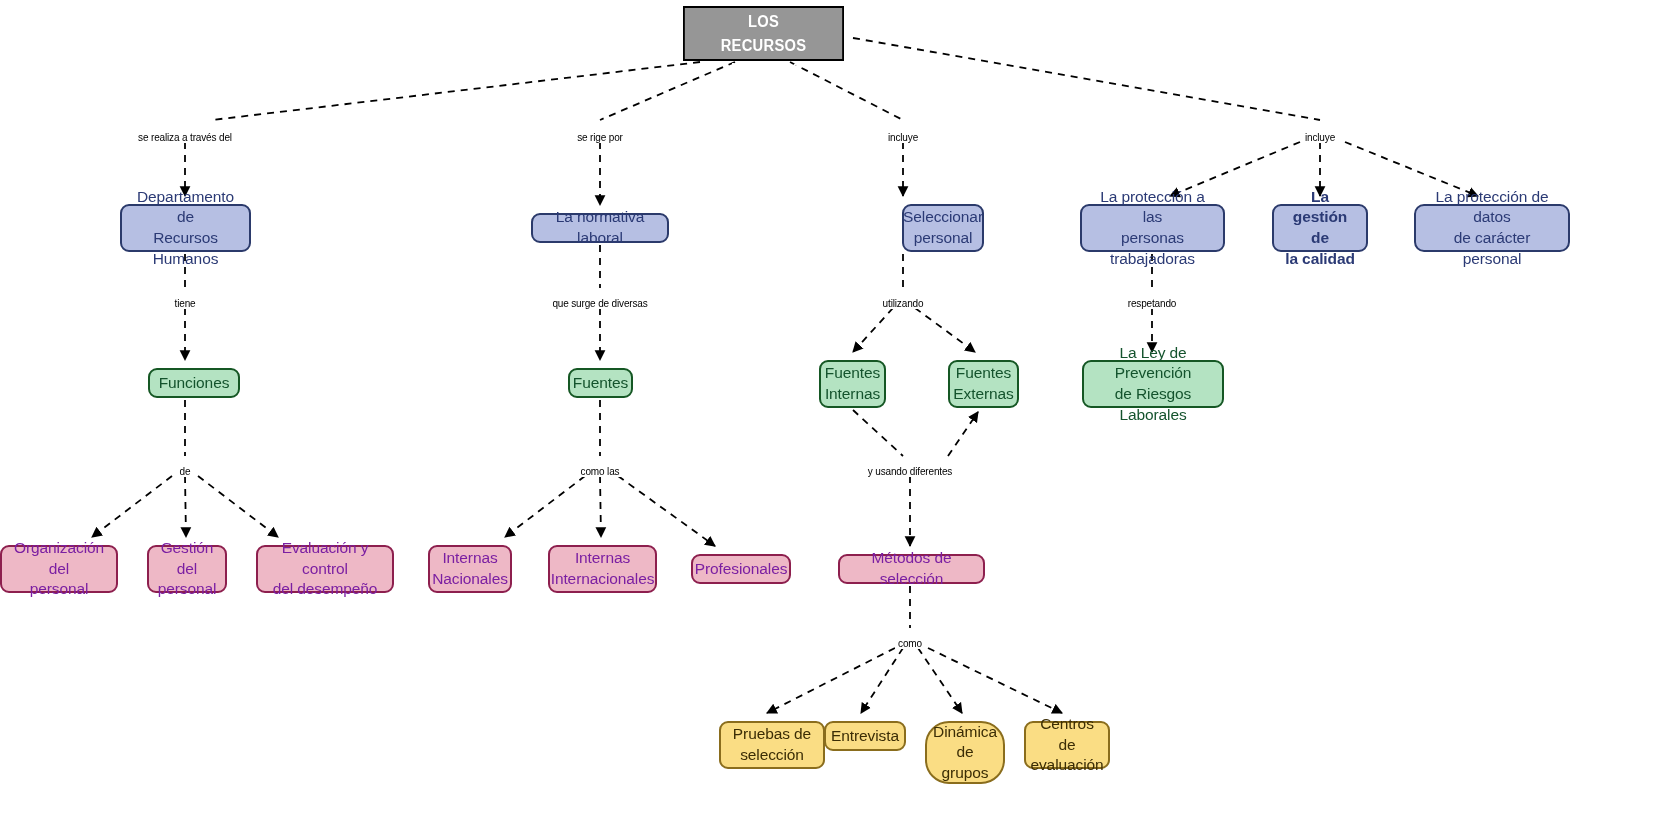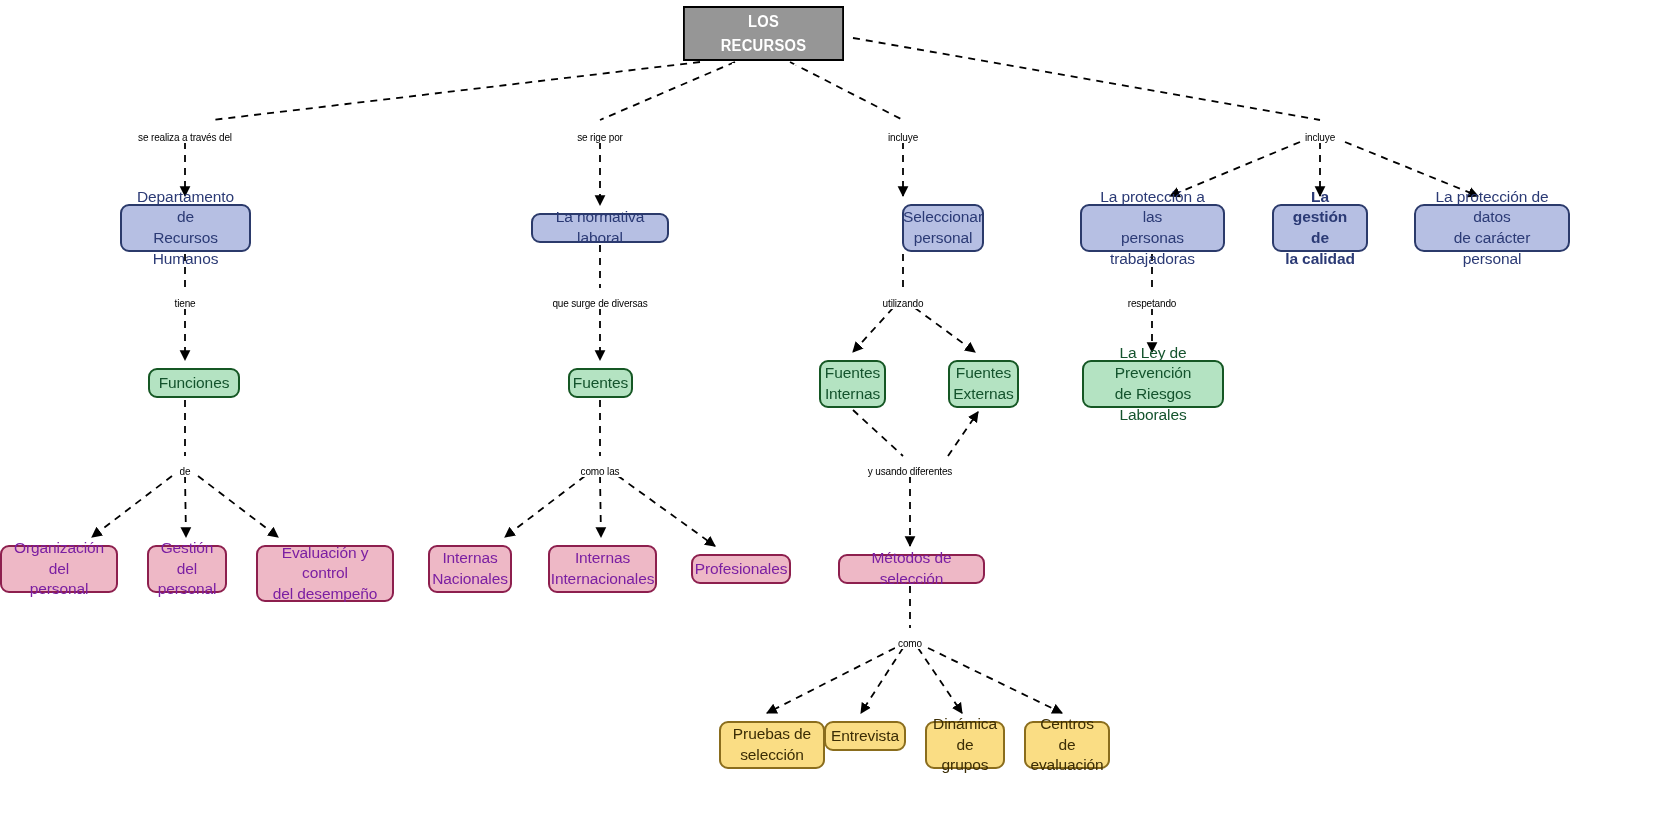--- a/index.html
+++ b/index.html
@@ -150,32 +150,32 @@
       <div class="node green" style="left: 819px; top: 360px; width: 67px; height: 48px;">Fuentes
 Internas</div>
       <div class="node green" style="left: 948px; top: 360px; width: 71px; height: 48px;">Fuentes
 Externas</div>
       <div class="node green" style="left: 1082px; top: 360px; width: 142px; height: 48px;">La Ley de Prevención
 de Riesgos Laborales</div>
       <div class="node pink" style="left: 0px; top: 545px; width: 118px; height: 48px;">Organización del
 personal</div>
       <div class="node pink" style="left: 147px; top: 545px; width: 80px; height: 48px;">Gestión del
 personal</div>
-      <div class="node pink" style="left: 256px; top: 545px; width: 138px; height: 57px;">Evaluación y control
+      <div class="node pink" style="left: 256px; top: 545px; width: 138px; height: 48px;">Evaluación y control
 del desempeño</div>
       <div class="node pink" style="left: 428px; top: 545px; width: 84px; height: 48px;">Internas
 Nacionales</div>
       <div class="node pink" style="left: 548px; top: 545px; width: 109px; height: 48px;">Internas
 Internacionales</div>
       <div class="node pink" style="left: 691px; top: 554px; width: 100px; height: 30px;">Profesionales</div>
       <div class="node pink" style="left: 838px; top: 554px; width: 147px; height: 30px;">Métodos de selección</div>
       <div class="node yellow" style="left: 719px; top: 721px; width: 106px; height: 48px;">Pruebas de
 selección</div>
       <div class="node yellow" style="left: 824px; top: 721px; width: 82px; height: 30px;">Entrevista</div>
-      <div class="node yellow" style="left: 925px; top: 721px; width: 80px; height: 48px;">Dinámica
+      <div class="node yellow" style="left: 925px; top: 721px; width: 80px; height: 63px; border-radius: 24px;">Dinámica
 de grupos</div>
       <div class="node yellow" style="left: 1024px; top: 721px; width: 86px; height: 48px;">Centros de
 evaluación</div>
     </div>
   <div id="labels-layer">
       <div class="linklabel" style="left: 185px; top: 132px;">se realiza a través del</div>
       <div class="linklabel" style="left: 600px; top: 132px;">se rige por</div>
       <div class="linklabel" style="left: 903px; top: 132px;">incluye</div>
       <div class="linklabel" style="left: 1320px; top: 132px;">incluye</div>
       <div class="linklabel" style="left: 185px; top: 298px;">tiene</div>

